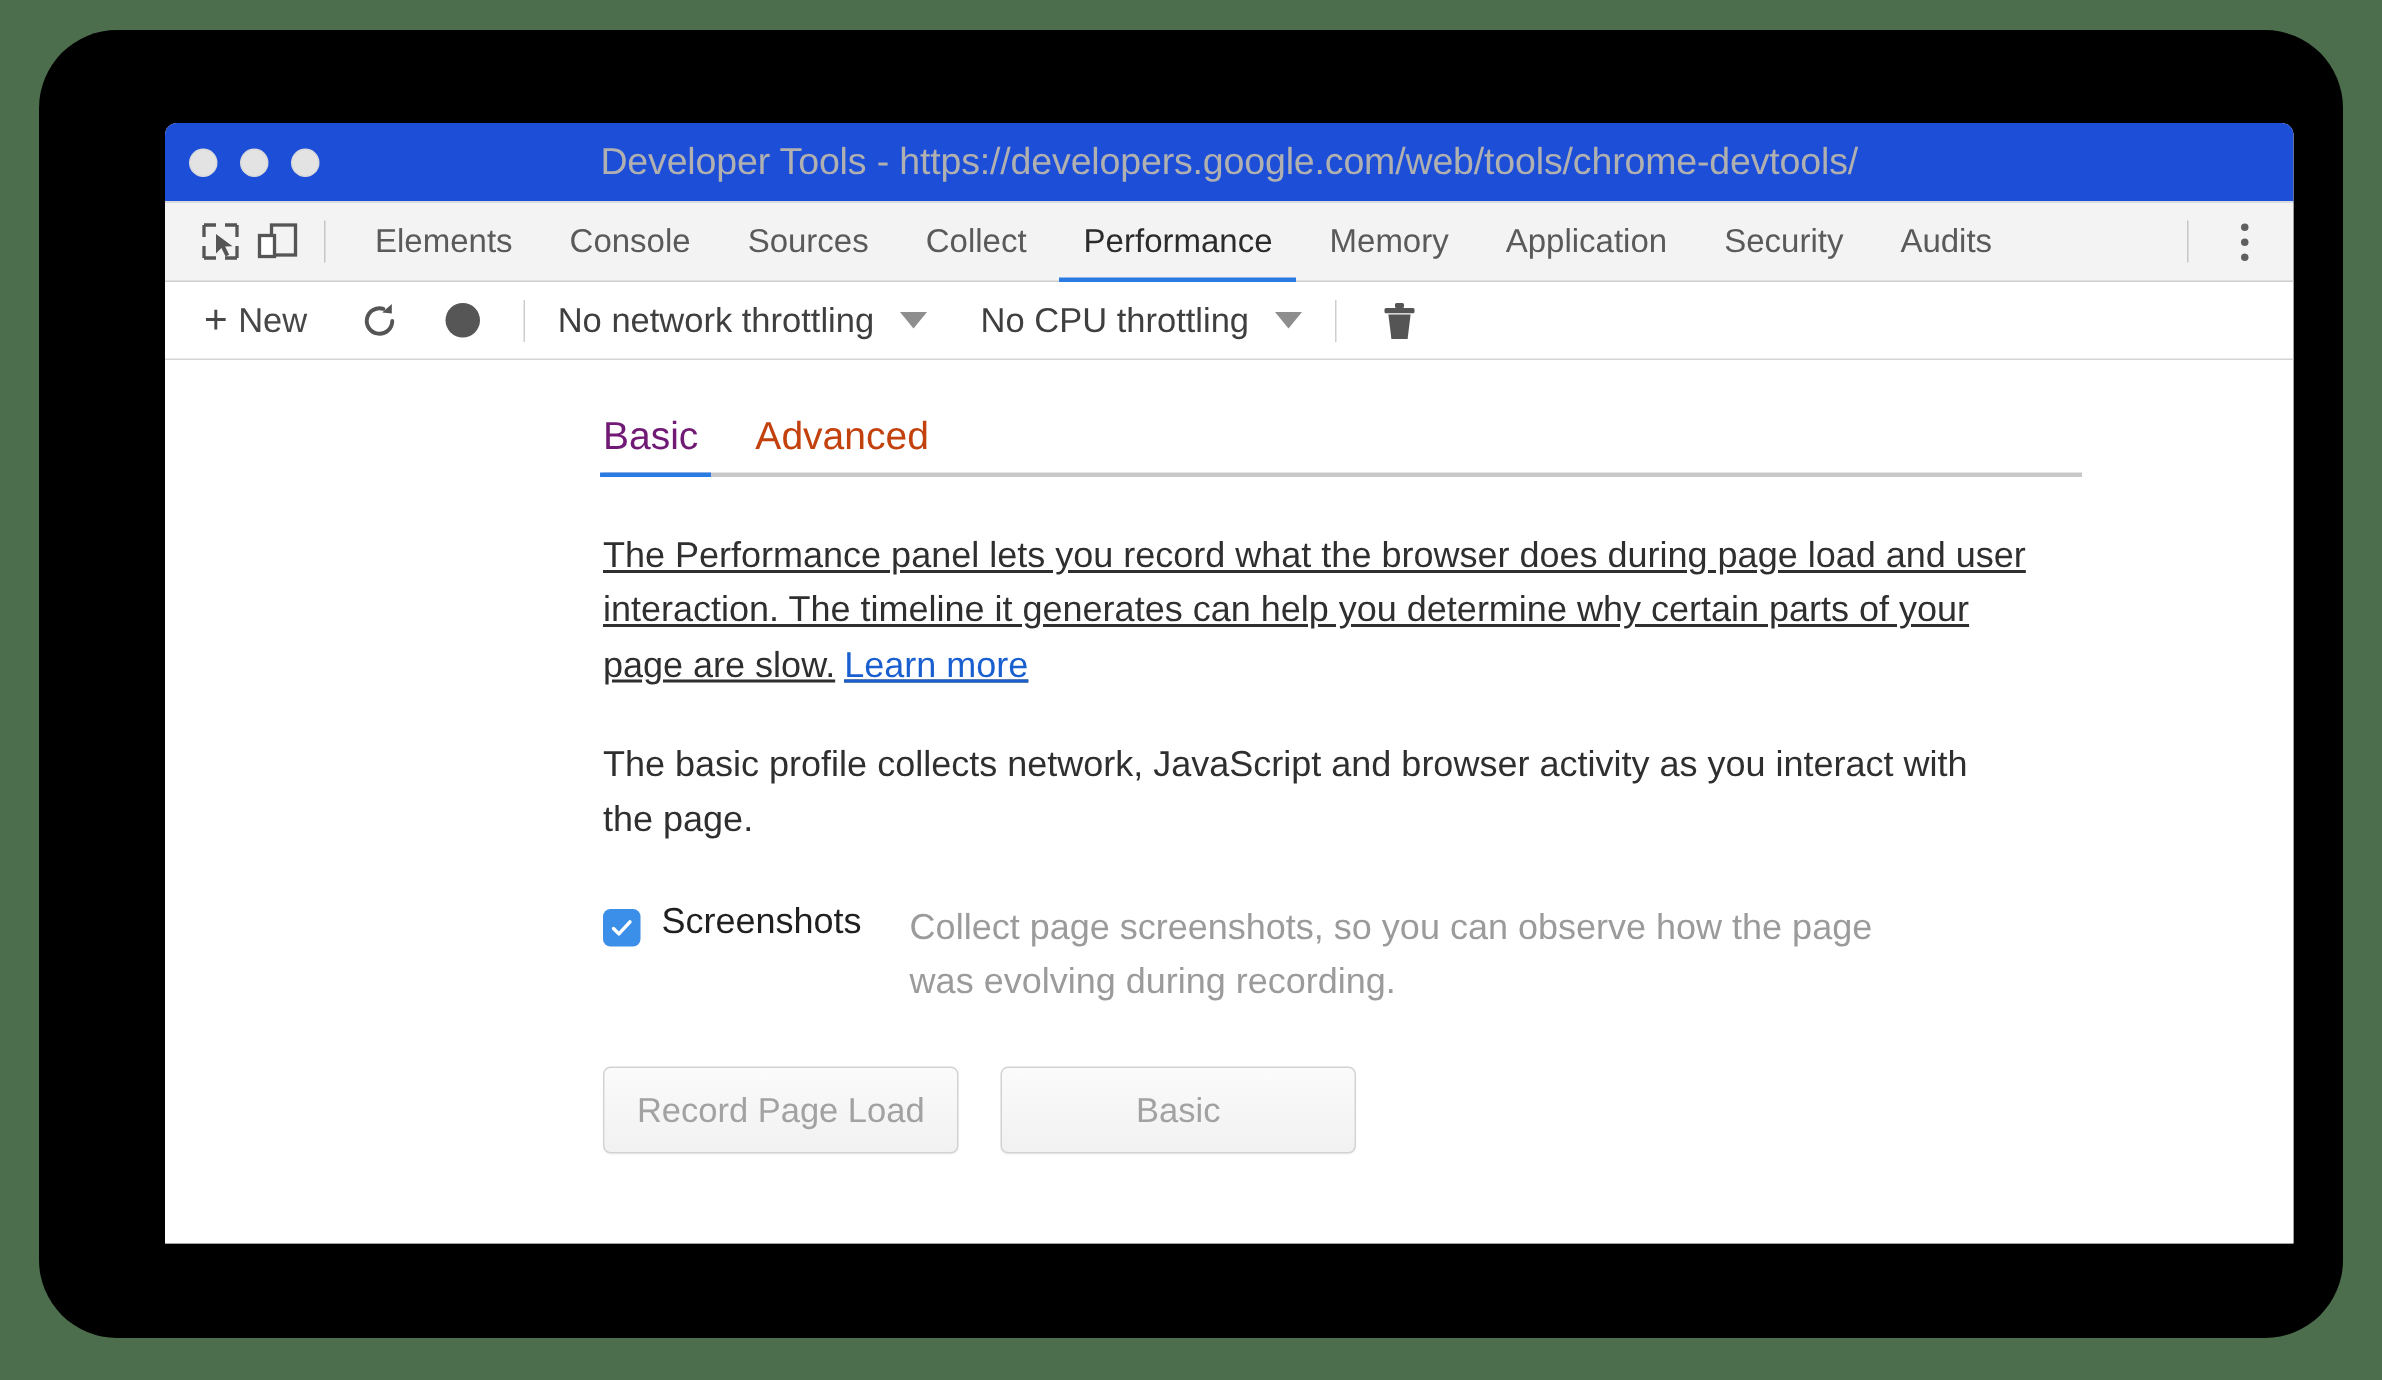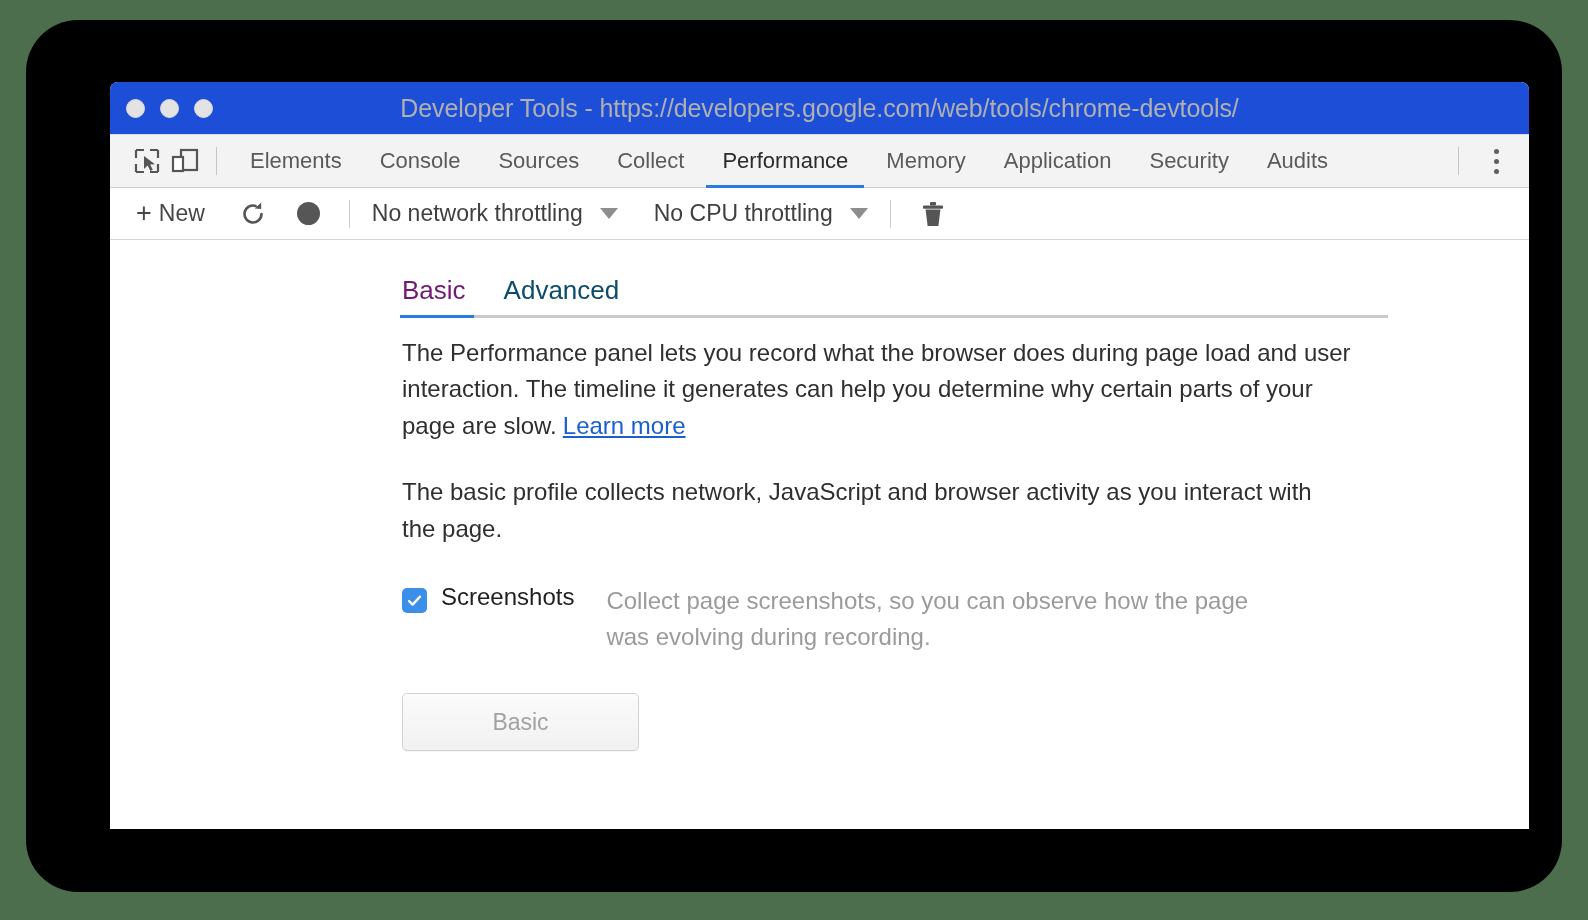--- a/index.html
+++ b/index.html
@@ -261,21 +261,21 @@
     display: flex;
     align-items: flex-end;
     height: 47px;
     border-bottom: 3px solid #c9c9c9;
     position: relative;
   }
   .mode-tab {
     position: relative;
     font-size: 26px;
     padding: 0 10px 9px 0;
-    color: #0c4a6e;
+    color: #c2410c;
     cursor: pointer;
   }
   .mode-tab + .mode-tab {
     margin-left: 28px;
   }
   .mode-tab.active {
     color: #701a75;
   }
   .mode-tab.active::after {
     content: "";
@@ -287,21 +287,22 @@
     background: #2a7ae4;
   }
   .body-paragraph {
     font-size: 24px;
     line-height: 1.52;
     color: #2f2f2f;
     margin: 0;
     width: 952px;
   }
   #paragraph-intro {
-    margin-top: 17px;
+    margin-top: 35px;
+    text-decoration: underline;
   }
   #learn-more-link {
     color: #1a5fd0;
     text-decoration: underline;
     cursor: pointer;
     margin-left: 6px;
   }
   #paragraph-basic {
     margin-top: 30px;
     width: 930px;
@@ -467,20 +468,21 @@
           <span id="screenshots-checkbox">
             <svg width="17" height="17" viewBox="0 0 17 17">
               <path d="M3 9 L6.6 12.6 L14 4.6" fill="none" stroke="#ffffff" stroke-width="2.3" stroke-linecap="round" stroke-linejoin="round"></path>
             </svg>
           </span>
           <span id="screenshots-label">Screenshots</span>
           <span id="screenshots-description">Collect page screenshots, so you can observe how the page was evolving during recording.</span>
         </div>
 
         <div id="record-buttons">
+          <button class="record-action-button" id="record-page-load-button">Record Page Load</button>
           <button class="record-action-button" id="record-button-action">Basic</button>
         </div>
 
       </div>
     </div>
 
   </div>
 </div>
 
 </body></html>

